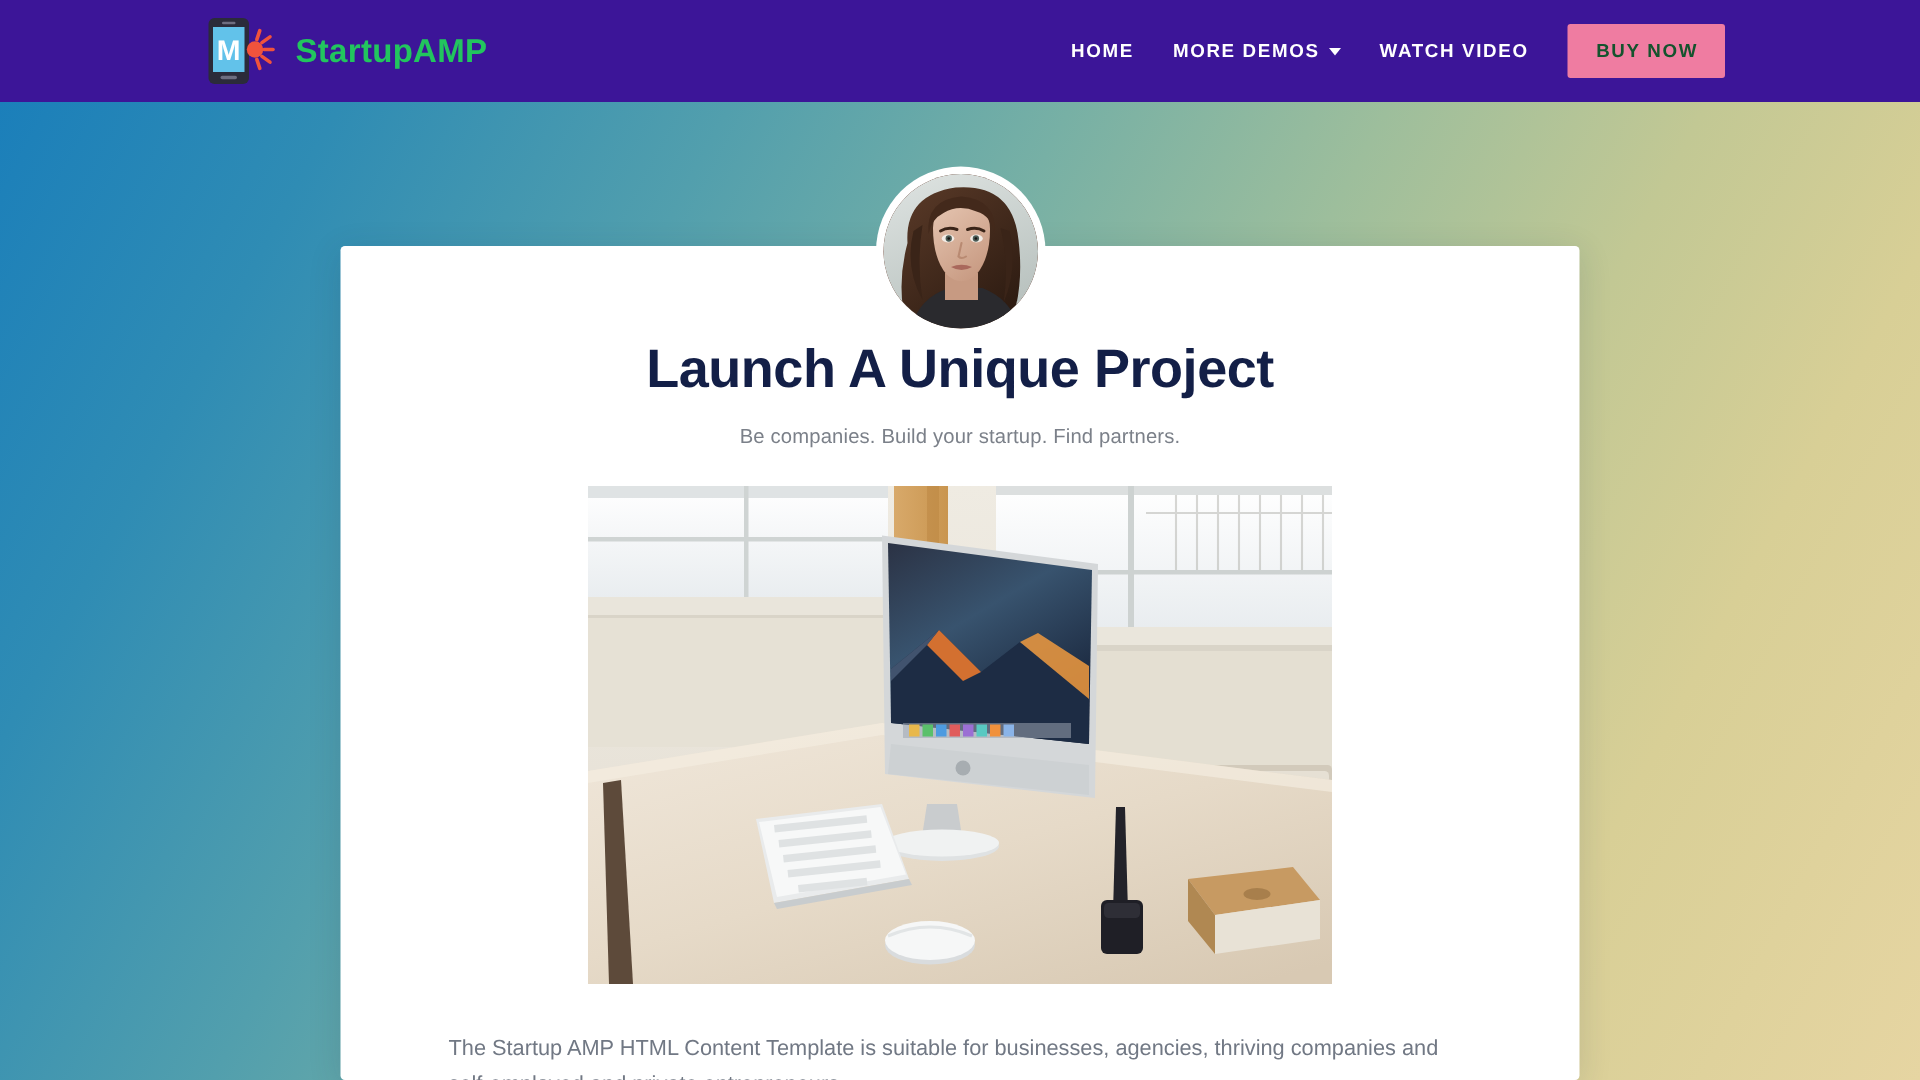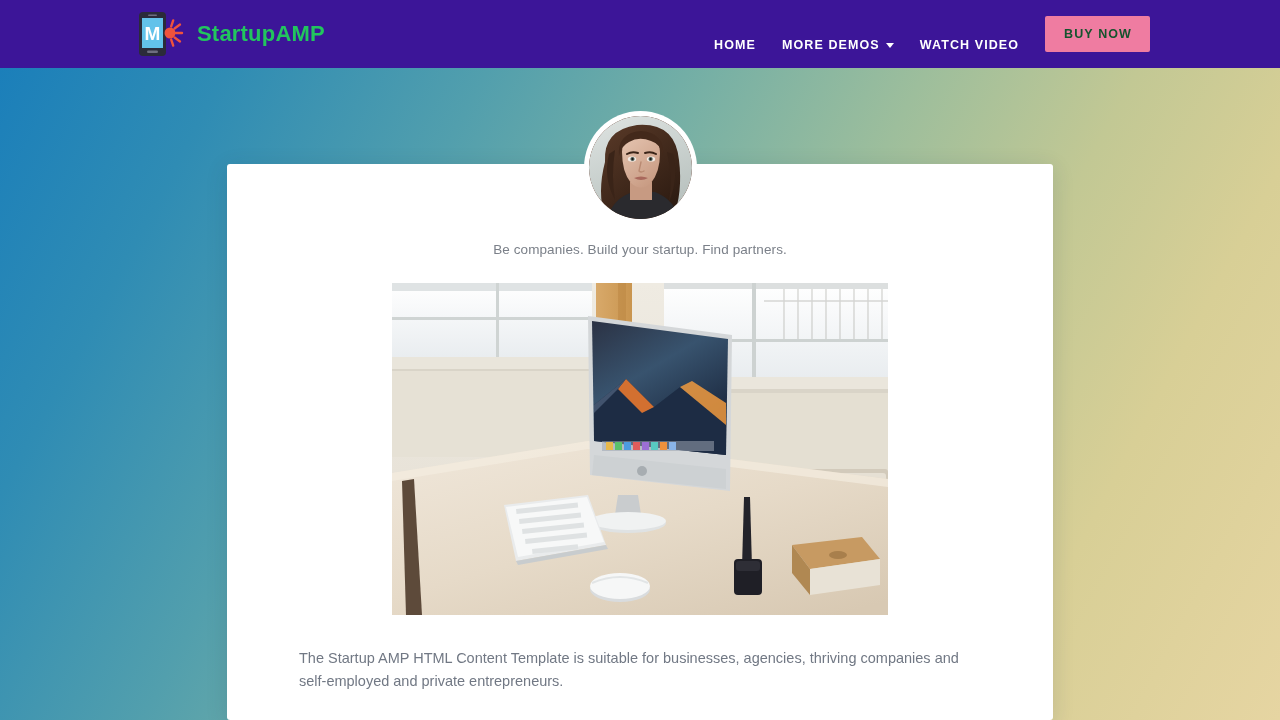--- a/index.html
+++ b/index.html
@@ -73,21 +73,21 @@
     font-size: 22px;
     font-weight: bold;
     letter-spacing: 0.2px;
     white-space: nowrap;
   }
 
   .nav-links {
     margin-left: auto;
     margin-right: 130px;
     display: flex;
-    align-items: flex-end;
+    align-items: center;
   }
 
   .nav-link {
     color: #ffffff;
     font-size: 12.5px;
     font-weight: bold;
     letter-spacing: 1.1px;
     text-transform: uppercase;
     text-decoration: none;
     margin-right: 26px;
@@ -241,20 +241,21 @@
       <a class="nav-link" href="#">
         <span>Watch Video</span>
       </a>
       <a class="buy-btn" href="#">Buy Now</a>
     </div>
   </div>
 
   <div class="card">
     <div class="card-inner">
 
+      <h1 class="headline">Launch A Unique Project</h1>
       <p class="subhead">Be companies. Build your startup. Find partners.</p>
 
       <div class="hero-image">
         <svg viewBox="0 0 496 332" width="496" height="332" xmlns="http://www.w3.org/2000/svg">
           <defs>
             <linearGradient id="wallg" x1="0" y1="0" x2="0" y2="1">
               <stop offset="0" stop-color="#efebe2"></stop>
               <stop offset="1" stop-color="#e3ddd2"></stop>
             </linearGradient>
             <linearGradient id="deskg" x1="0.1" y1="0" x2="0.9" y2="1">

